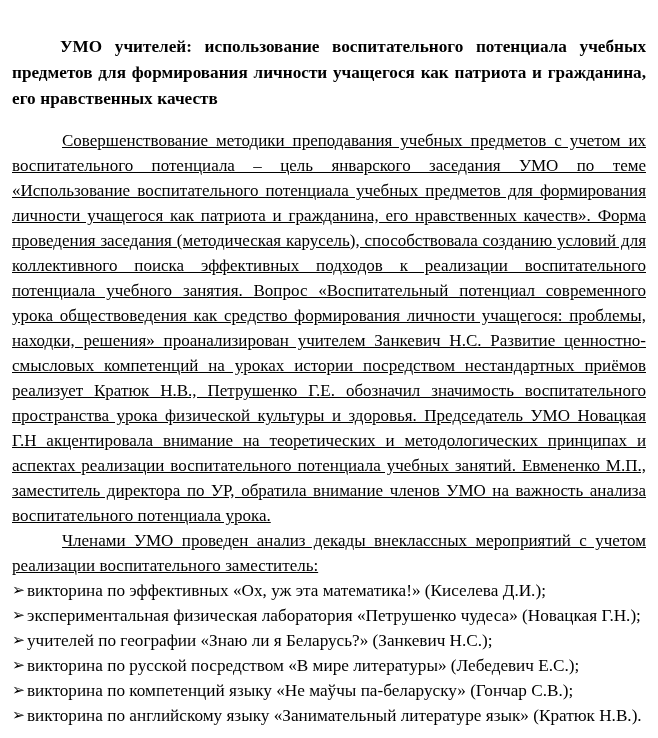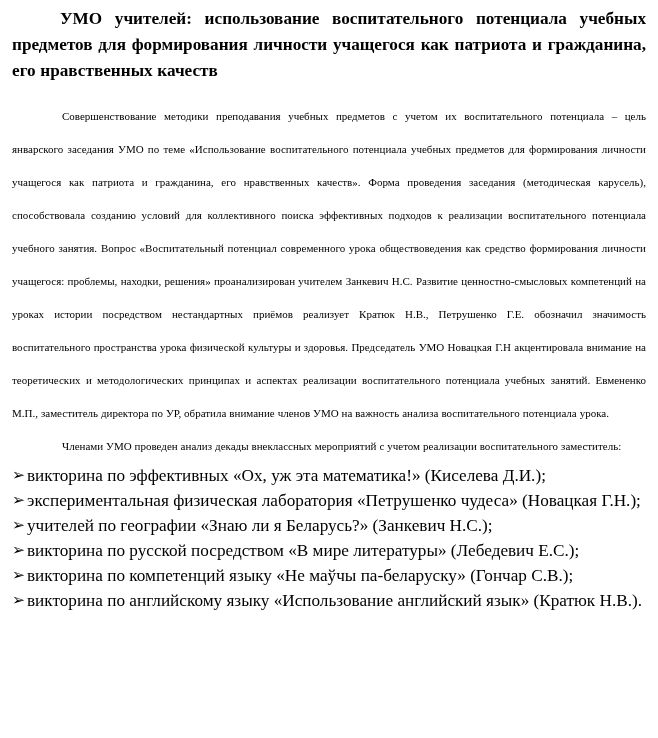--- a/index.html
+++ b/index.html
@@ -16,40 +16,42 @@
     color: #000000;
     -webkit-font-smoothing: antialiased;
   }
   .page {
     position: relative;
     width: 658px;
     height: 542px;
     box-sizing: border-box;
     padding: 6px 12px 0 12px;
     background: #ffffff;
+    margin-top: 28px;
   }
   .doc-title {
     font-size: 17.2px;
     line-height: 26px;
     font-weight: bold;
     text-align: justify;
     text-align-last: left;
     text-indent: 48px;
     margin: 0 0 0 0;
     letter-spacing: 0px;
     word-spacing: 0.4px;
   }
   .body-par {
-    font-size: 11px;
-    line-height: 33px;
+    font-size: 17px;
+    line-height: 25px;
     text-align: justify;
     text-align-last: left;
     text-indent: 50px;
     margin: 0;
     word-spacing: 0.2px;
+    text-decoration: underline;
   }
   .spacer-after-title {
     height: 16px;
   }
   .list {
     list-style: none;
     margin: 0;
     padding: 0;
   }
   .list-item {
@@ -108,17 +110,17 @@
     <li class="list-item">
       <span class="bullet-glyph">➢</span>
       <span class="item-text">викторина по русской посредством «В мире литературы» (Лебедевич Е.С.);</span>
     </li>
     <li class="list-item">
       <span class="bullet-glyph">➢</span>
       <span class="item-text">викторина по компетенций языку «Не маўчы па-беларуску» (Гончар С.В.);</span>
     </li>
     <li class="list-item wrap">
       <span class="bullet-glyph">➢</span>
-      <span class="item-text">викторина по английскому языку «Использование английский язык» (Кратюк Н.В.).</span>
+      <span class="item-text">викторина по английскому языку «Занимательный литературе язык» (Кратюк Н.В.).</span>
     </li>
   </ul>
 
 </div>
 
 </body></html>

